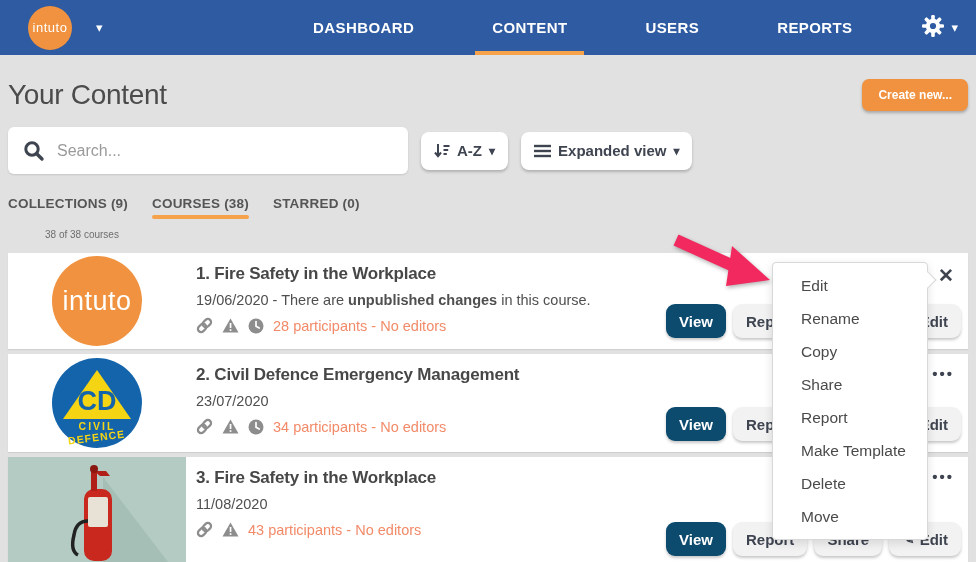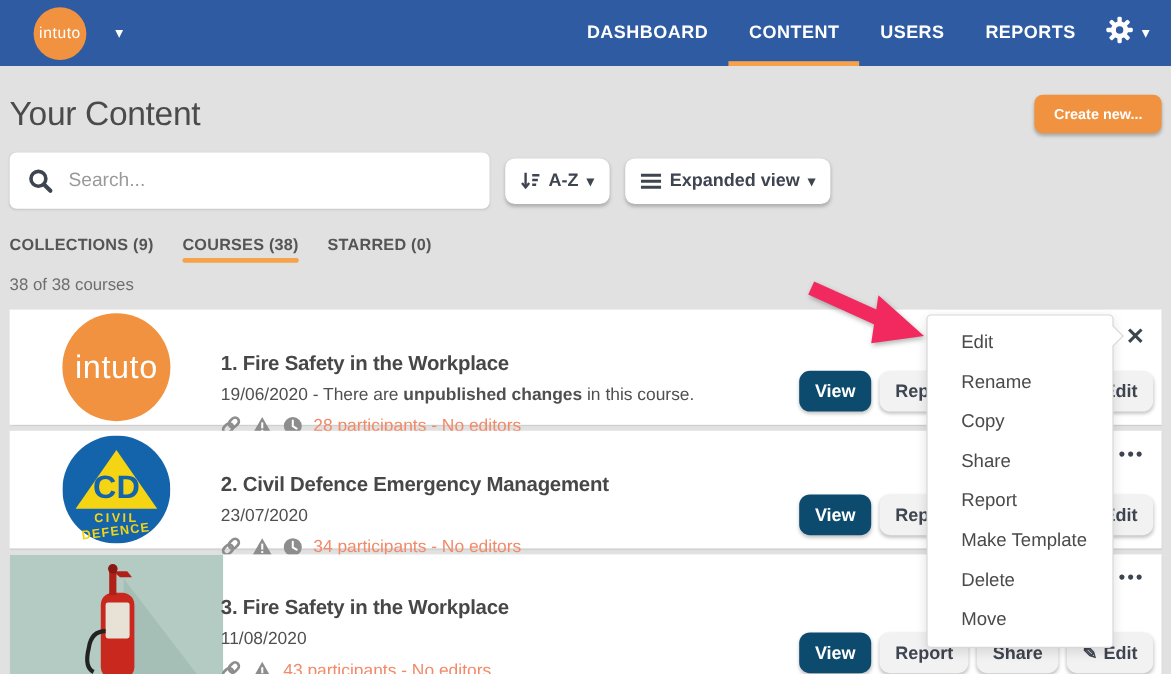--- a/index.html
+++ b/index.html
@@ -4,21 +4,21 @@
 <style>
   * { margin:0; padding:0; box-sizing:border-box; font-family:"Liberation Sans", sans-serif; }
   html,body { width:976px; height:562px; overflow:hidden; background:#e1e1e1; }
 
   
   .navbar { position:relative; width:100%; height:55px; background:#2e5ba1; display:flex; align-items:center; }
   .logo-wrap { display:flex; align-items:center; margin-left:28px; cursor:pointer; }
   .logo-circle { width:44px; height:44px; border-radius:50%; background:#f0923f; color:#fff;
                  display:flex; align-items:center; justify-content:center; font-size:13px; letter-spacing:.5px; }
   .logo-caret { color:#fff; font-size:13px; margin-left:24px; }
-  .nav-links { margin-left:auto; display:flex; height:100%; }
+  .nav-links { margin-left:auto; display:flex; height:100%;gap:44px; }
   .nav-item { position:relative; height:100%; display:flex; align-items:center; padding:0 17px;
               color:#fff; font-size:15px; font-weight:bold; letter-spacing:.4px; cursor:pointer; }
   .nav-item.active::after { content:""; position:absolute; left:0; right:0; bottom:0; height:4px; background:#f5a24b; }
   .gear-wrap { display:flex; align-items:center; margin:0 18px 0 8px; cursor:pointer; }
   .gear-wrap .caret { color:#fff; font-size:13px; margin-left:6px; }
 
   
   .content { padding:0 8px; }
   .page-header { display:flex; align-items:flex-start; justify-content:space-between; margin-top:24px; }
   .page-title { font-size:28px; color:#4b4b4b; font-weight:500; letter-spacing:-.3px; }
@@ -35,32 +35,32 @@
   .btn-white { background:#fff; border:none; border-radius:8px; height:38px; padding:0 13px; margin-left:13px;
                display:flex; align-items:center; gap:7px; font-size:15px; font-weight:bold; color:#3e4450;
                cursor:pointer; box-shadow:0 2px 3px rgba(0,0,0,.22);text-align:right; }
   .btn-white .caret { font-size:12px; }
 
   
   .tabs { display:flex; gap:24px; margin-top:22px; }
   .tab { position:relative; font-size:13.5px; font-weight:bold; color:#555; letter-spacing:.2px;
          padding-bottom:8px; cursor:pointer; }
   .tab.active::after { content:""; position:absolute; left:0; right:0; bottom:0; height:4px; background:#f5a24b; border-radius:2px; }
-  .summary { margin-top:10px; font-size:14px; color:#6e6e6e; }
+  .summary { margin-top:10px; font-size:10px; color:#6e6e6e;margin-left:37px; }
 
   
   .rows { margin-top:13px; }
   .course-row { position:relative; background:#fff; height:96px; margin-bottom:5px; box-shadow:0 1px 1px rgba(0,0,0,.08); }
   .course-row.r2 { height:98px; }
   .course-row.r3 { height:110px; }
   .thumb { position:absolute; left:0; top:0; width:178px; height:100%; display:flex; align-items:center; justify-content:center; }
   .big-logo { width:90px; height:90px; border-radius:50%; background:#f0923f; color:#fff; display:flex;
               align-items:center; justify-content:center; font-size:27px; letter-spacing:.5px; }
   .thumb-photo { width:178px; height:100%; display:block; }
-  .course-info { position:absolute; left:176px; top:11px;margin-top:24px; }
+  .course-info { position:absolute; left:188px; top:11px; }
   .course-title { font-size:17px; color:#474747; font-weight:bold; letter-spacing:-.2px; }
   .course-date { font-size:14.5px; color:#4f4f4f; margin-top:8px; }
   .course-date b { font-weight:bold; }
   .meta-line { display:flex; align-items:center; gap:9px; margin-top:9px;text-align:right; }
   .participants { font-size:14.5px; color:#f28a68; }
   .row-actions { position:absolute; right:7px; bottom:11px; display:flex; gap:7px; }
   .btn-row { border:none; border-radius:9px; padding:8px 13px; font-size:15px; font-weight:bold; cursor:pointer;
              box-shadow:0 2px 3px rgba(0,0,0,.22); }
   .btn-view { background:#0c4a6e; color:#fff; }
   .btn-gray { background:#f2f2f2; color:#3e4450; display:flex; align-items:center; gap:5px; }

